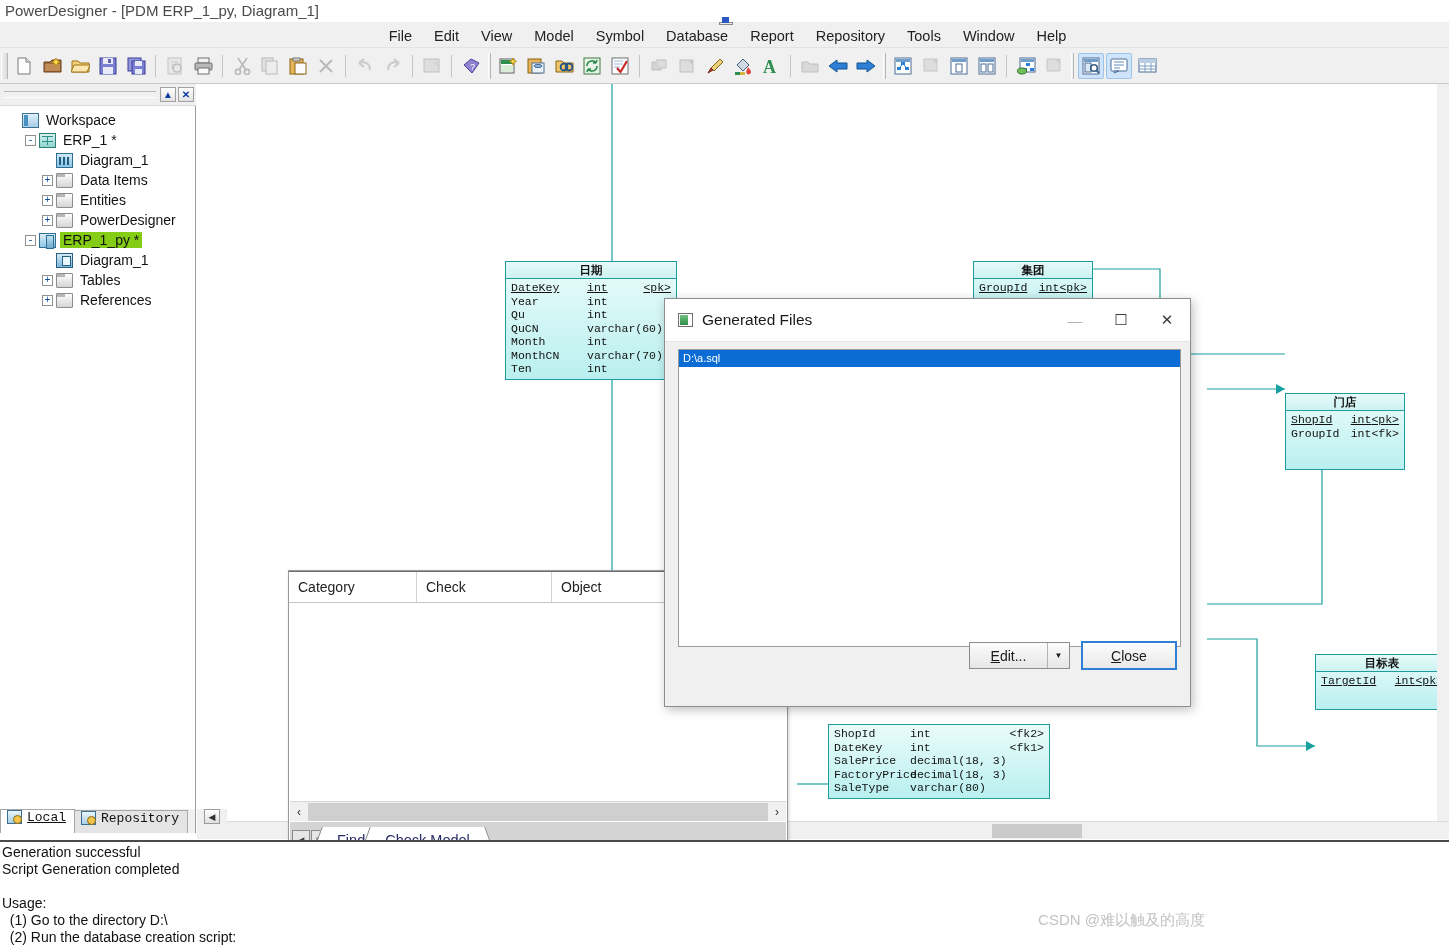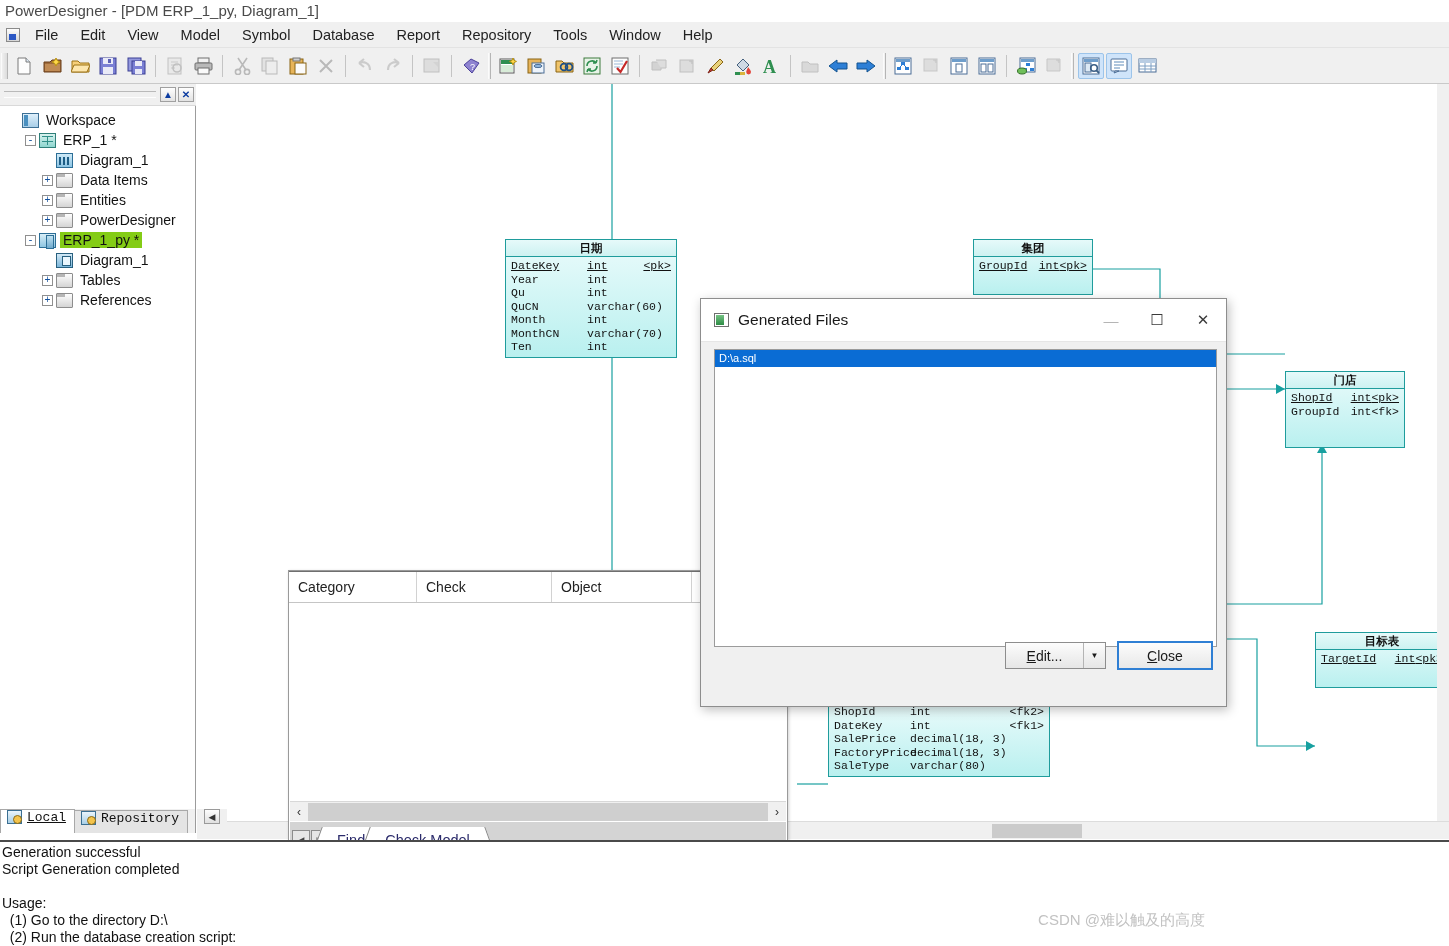--- a/index.html
+++ b/index.html
@@ -18,21 +18,21 @@
     position:absolute; left:0; top:0; width:1449px; height:22px;
     background:#ffffff; color:#4a4a4a;
     font-size:15px; line-height:22px; padding-left:5px;
     white-space:nowrap;
   }
 
   
   .menubar {
     position:absolute; left:0; top:22px; width:1449px; height:26px;
     background:#f0f0f0; border-bottom:1px solid #e3e3e3;
-    display:flex; align-items:center; padding-left:6px;
+    display:flex; align-items:center; padding-left:6px;flex-direction:column;
   }
   .menubar .appicon{
     width:14px;height:14px;margin-right:4px;position:relative;
     background:linear-gradient(#fdfdfd,#d6d6d6); border:1px solid #8a8a8a;
   }
   .menubar .appicon:after{
     content:""; position:absolute; left:2px; bottom:1px; width:7px;height:6px;
     background:#2b57c4;
   }
   .menu-item {
@@ -135,20 +135,21 @@
     background:#ffffff; overflow:hidden;
   }
   .canvas{ position:absolute; left:0; top:0; width:100%; height:100%; }
 
   
   .tbl{
     position:absolute; border:1px solid #1f9c9c;
     background:linear-gradient(#eafbfb,#b9f0ef);
     font-family:"Liberation Mono", monospace; font-size:11.5px; color:#111;
     box-shadow:0 0 0 0 rgba(0,0,0,0);
+    margin-top:22px;
   }
   .tbl .hd{
     height:17px; line-height:17px; text-align:center;
     border-bottom:1px solid #1f9c9c; font-size:11.5px;
     font-family:"Liberation Sans", sans-serif; font-weight:bold;
     background:linear-gradient(#e6fafa,#cdf2f1);
   }
   .tbl .body{ padding:2px 5px 3px 5px; }
   .tbl .row{ display:flex; height:13.5px; line-height:13.5px; white-space:nowrap;}
   .tbl .c-name{ width:76px; }
@@ -199,21 +200,21 @@
     padding:0 13px 0 13px; font-size:14.5px; color:#2b2b6b; background:#fff;
     margin-left:-6px;
   }
   .rw-tab:first-of-type{ margin-left:2px; }
   .rw-tab .sl{ position:absolute; top:0; width:14px; height:26px; background:#fff; }
   .rw-tab .sl.l{ left:-7px; transform:skewX(-20deg); border-left:1px solid #878787;}
   .rw-tab .sl.r{ right:-7px; transform:skewX(20deg); border-right:1px solid #878787;}
 
   
   .dialog{
-    position:absolute; left:700px; top:298px; width:527px; height:409px;
+    position:absolute; left:664px; top:298px; width:527px; height:409px;
     background:#f0f0f0; border:1px solid #8d8d8d;
     box-shadow:2px 3px 10px rgba(0,0,0,.25);
   }
   .dlg-title{
     height:43px; background:#fff; display:flex; align-items:center;
     border-bottom:1px solid #e6e6e6;
   }
   .dlg-icon{ width:15px;height:14px;margin:0 9px 0 13px;position:relative;
     background:#fff;border:1px solid #6f6f6f; flex:0 0 auto;}
   .dlg-icon:after{content:"";position:absolute;left:1px;top:1px;width:8px;height:10px;

